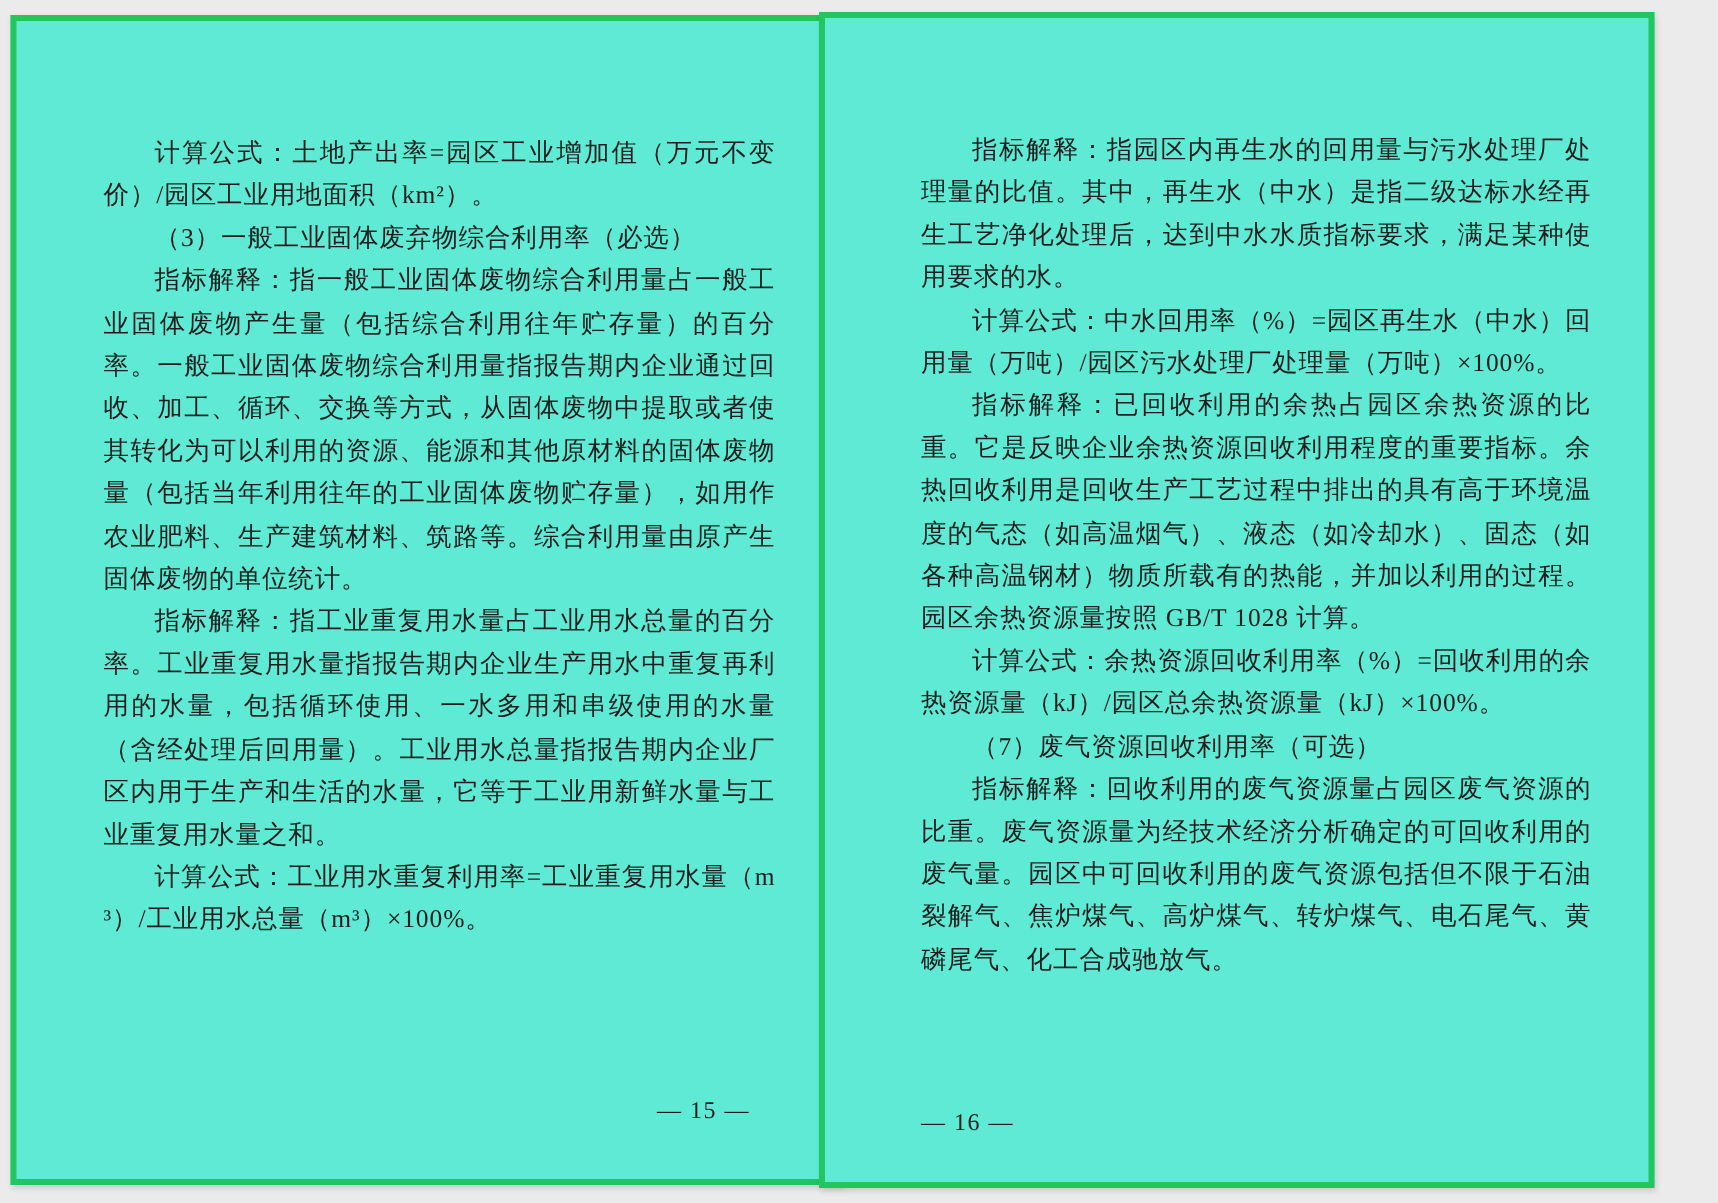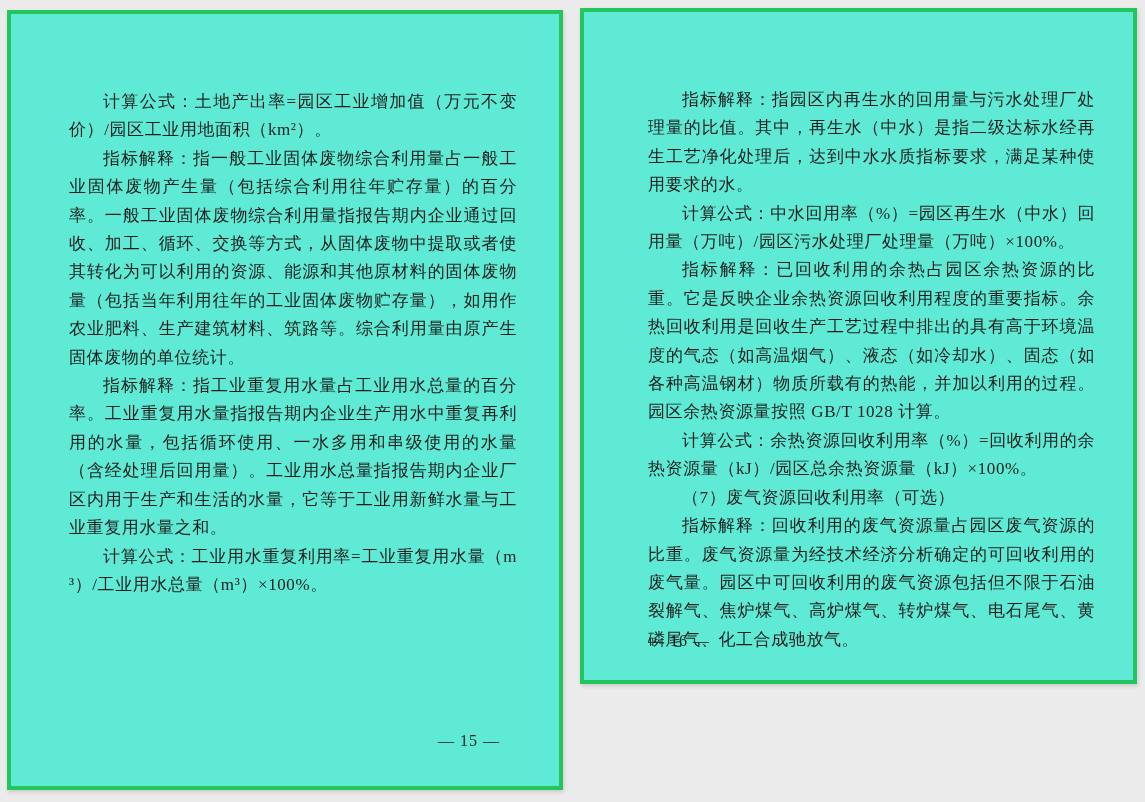--- a/index.html
+++ b/index.html
@@ -14,21 +14,21 @@
     width: 1145px;
     height: 802px;
   }
   .page {
     position: absolute;
     background: #5eead4;
     border: 4px solid #22c55e;
     box-shadow: 1px 2px 4px rgba(0,0,0,0.14);
   }
   .page-15 { left: 7px;   top: 10px; width: 556px; height: 780px; }
-  .page-16 { left: 580px; top: 8px;  width: 557px; height: 676px; }
+  .page-16 { left: 546px; top: 8px;  width: 557px; height: 784px; }
 
   .page-15 .page-body { padding: 74px 42px 0 58px; }
   .page-16 .page-body { padding: 74px 38px 0 64px; }
 
   .para {
     font-size: 17px;
     line-height: 28.4px;
     color: #1e1e1e;
     text-align: justify;
     text-justify: inter-ideograph;
@@ -47,20 +47,21 @@
   .page-16 .page-number { left: 64px;  bottom: 30px; }
 </style>
 </head>
 <body>
 
 <div class="viewer">
 
   <div class="page page-15">
     <div class="page-body">
         <p class="para">计算公式：土地产出率=园区工业增加值（万元不变价）/园区工业用地面积（km²）。</p>
+        <p class="para">（3）一般工业固体废弃物综合利用率（必选）</p>
         <p class="para">指标解释：指一般工业固体废物综合利用量占一般工业固体废物产生量（包括综合利用往年贮存量）的百分率。一般工业固体废物综合利用量指报告期内企业通过回收、加工、循环、交换等方式，从固体废物中提取或者使其转化为可以利用的资源、能源和其他原材料的固体废物量（包括当年利用往年的工业固体废物贮存量），如用作农业肥料、生产建筑材料、筑路等。综合利用量由原产生固体废物的单位统计。</p>
         <p class="para">指标解释：指工业重复用水量占工业用水总量的百分率。工业重复用水量指报告期内企业生产用水中重复再利用的水量，包括循环使用、一水多用和串级使用的水量（含经处理后回用量）。工业用水总量指报告期内企业厂区内用于生产和生活的水量，它等于工业用新鲜水量与工业重复用水量之和。</p>
         <p class="para">计算公式：工业用水重复利用率=工业重复用水量（m³）/工业用水总量（m³）×100%。</p>
       </div>
     <div class="page-number">— 15 —</div>
   </div>
 
   <div class="page page-16">
     <div class="page-body">
         <p class="para">指标解释：指园区内再生水的回用量与污水处理厂处理量的比值。其中，再生水（中水）是指二级达标水经再生工艺净化处理后，达到中水水质指标要求，满足某种使用要求的水。</p>

